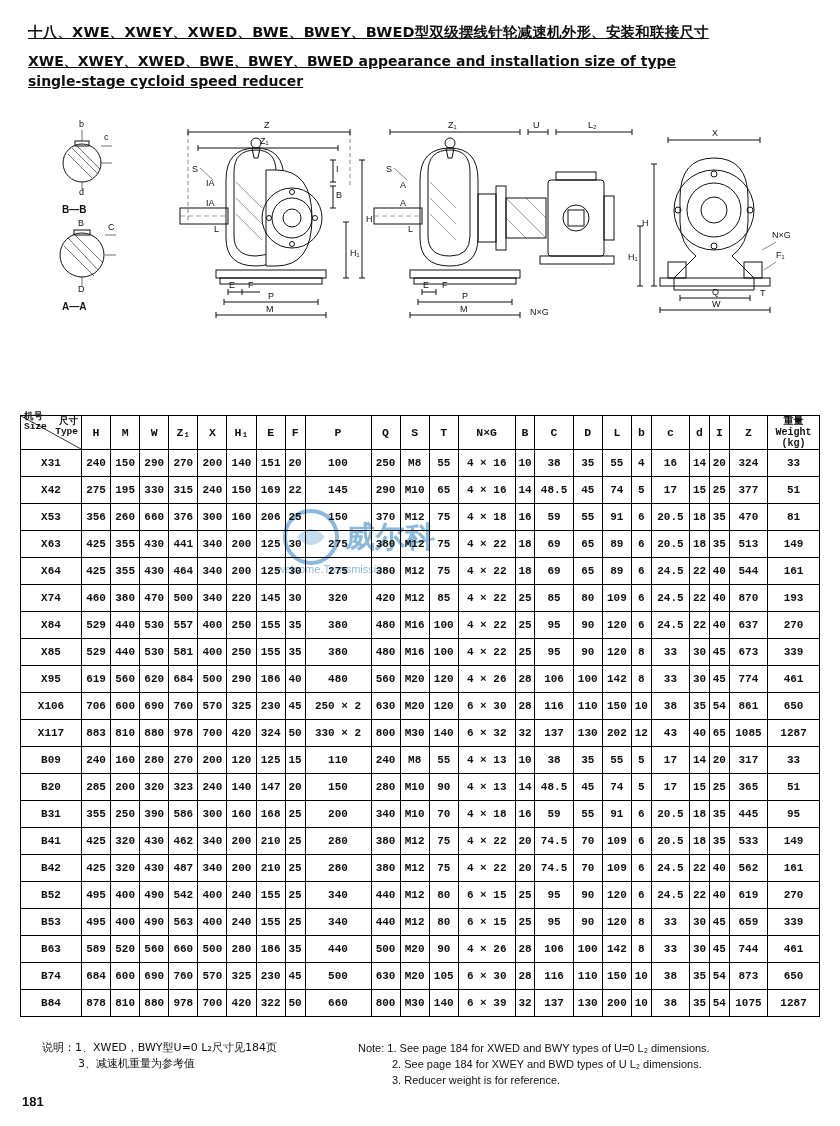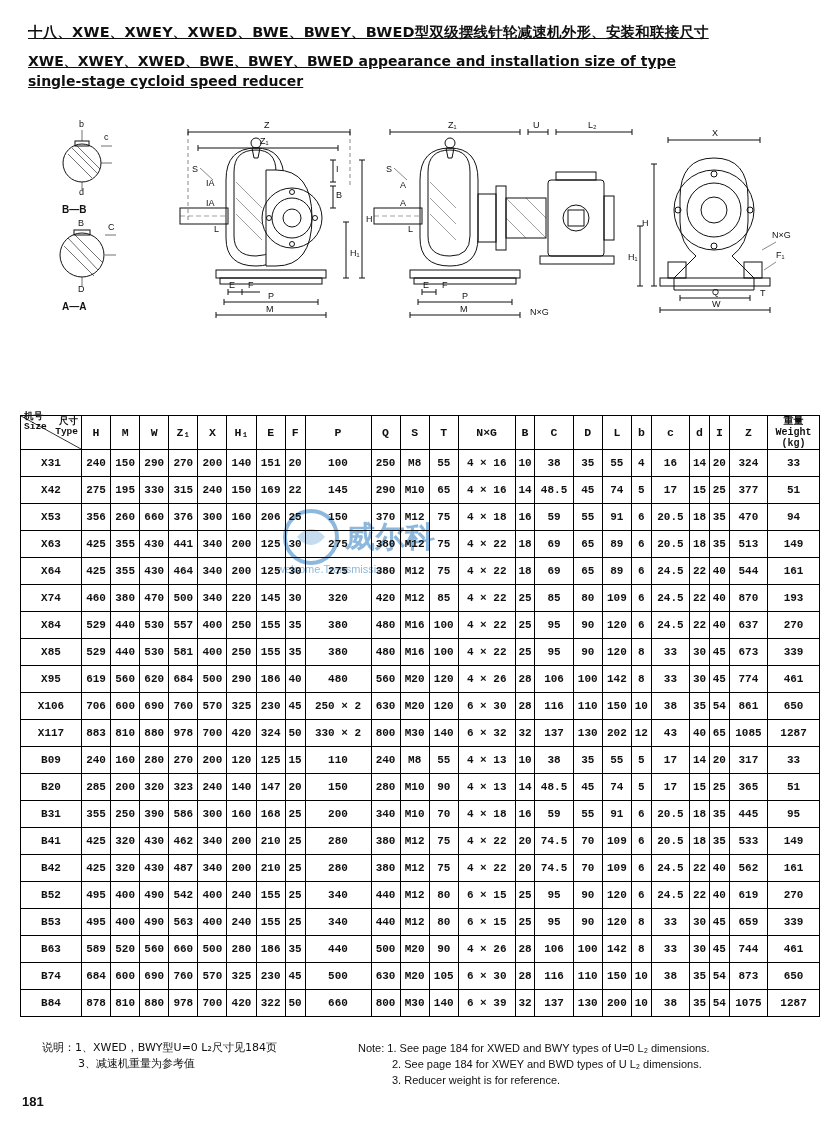--- a/index.html
+++ b/index.html
@@ -402,21 +402,21 @@
             <td>4 × 18</td>
             <td>16</td>
             <td>59</td>
             <td>55</td>
             <td>91</td>
             <td>6</td>
             <td>20.5</td>
             <td>18</td>
             <td>35</td>
             <td>470</td>
-            <td>94</td>
+            <td>81</td>
           </tr>
           <tr>
             <td class="model">X63</td>
             <td>425</td>
             <td>355</td>
             <td>430</td>
             <td>441</td>
             <td>340</td>
             <td>200</td>
             <td>125</td>

